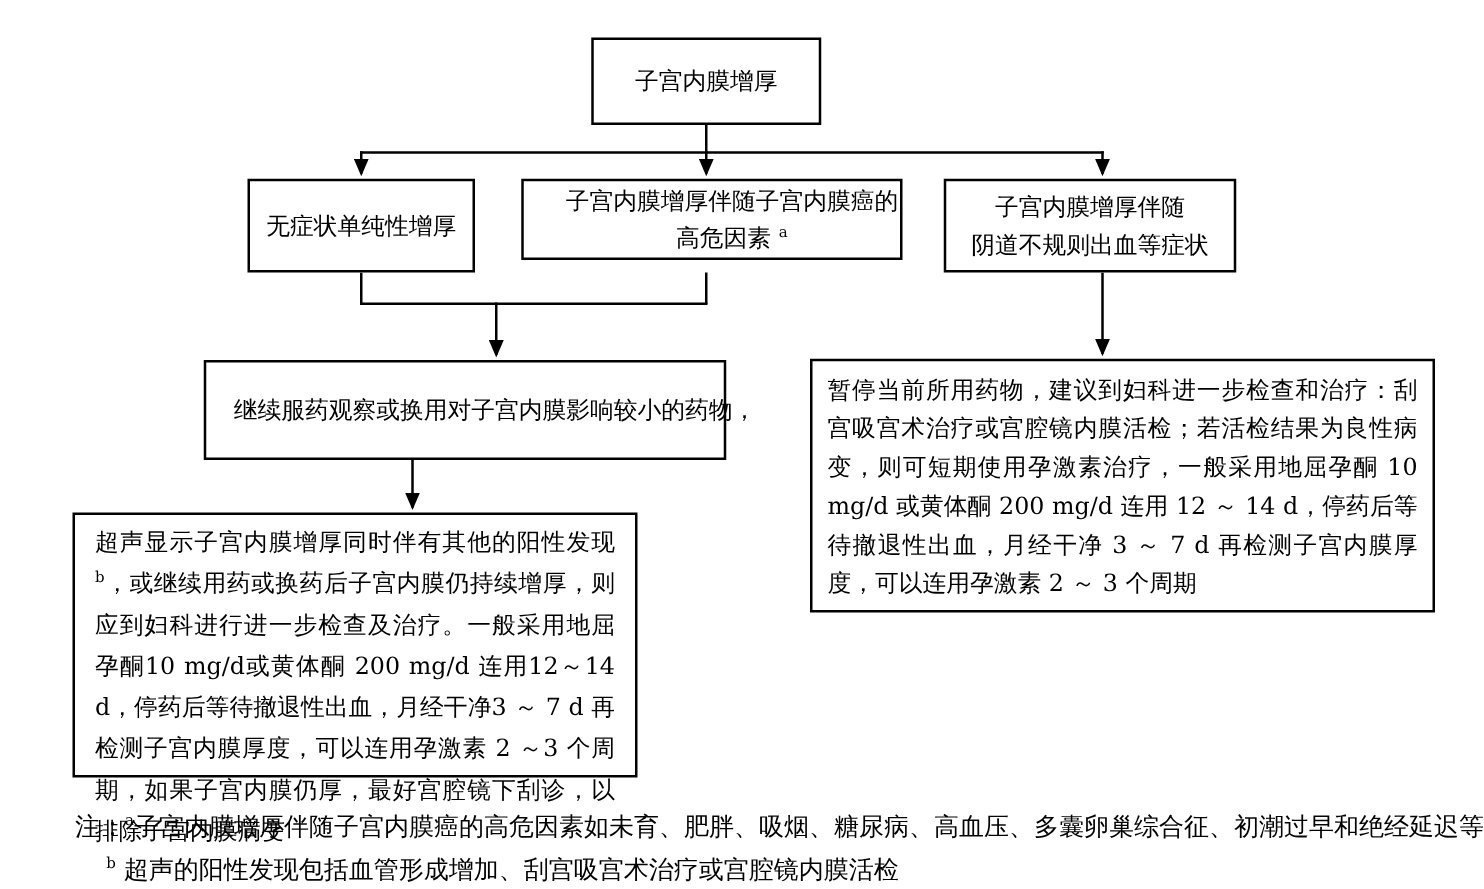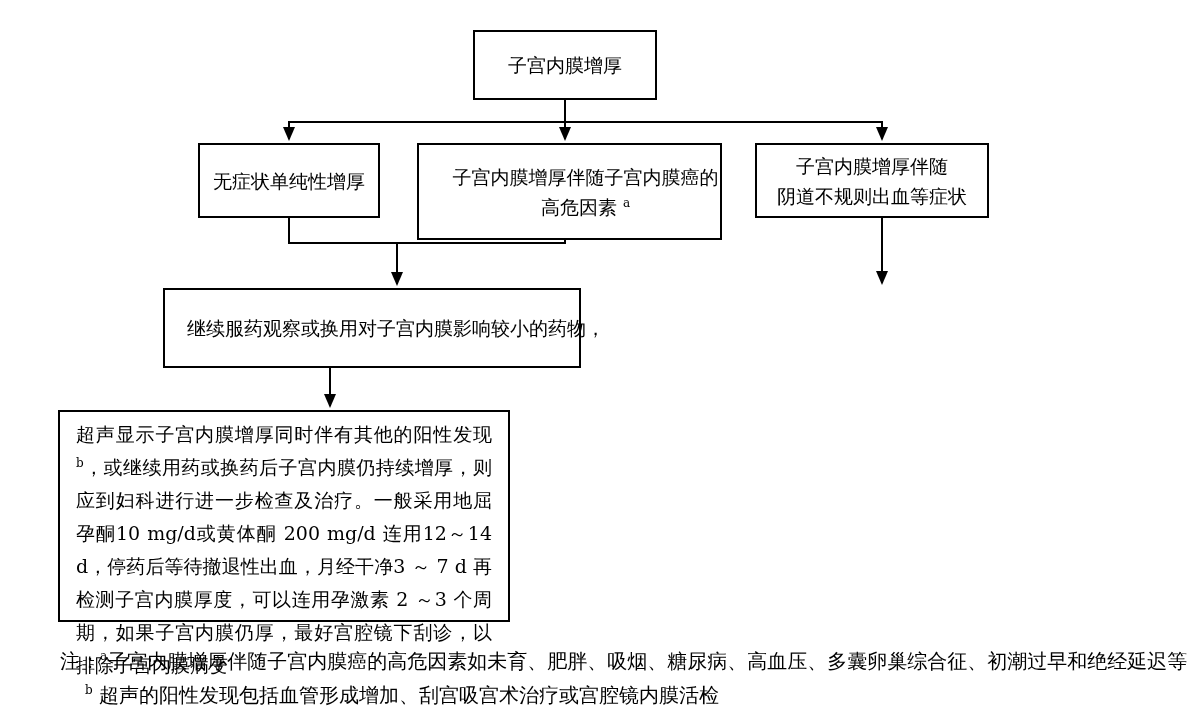--- a/index.html
+++ b/index.html
@@ -101,38 +101,41 @@
   </svg>
 
   <div class="box" style="left:473px; top:30px; width:184px; height:70px;">
     <div class="bline">子宫内膜增厚</div>
   </div>
 
   <div class="box" style="left:198px; top:143px; width:182px; height:75px;">
     <div class="bline">无症状单纯性增厚</div>
   </div>
 
-  <div class="box" style="left:417px; top:143px; width:305px; height:97px;padding-left:32px;">
+  <div class="box" style="left:417px; top:143px; width:305px; height:65px;padding-left:32px;">
     <div class="bline">子宫内膜增厚伴随子宫内膜癌的</div>
     <div class="bline"><span>高危因素</span>&nbsp;<sup>a</sup></div>
   </div>
 
   <div class="box" style="left:755px; top:143px; width:234px; height:75px;">
     <div class="bline">子宫内膜增厚伴随</div>
     <div class="bline">阴道不规则出血等症状</div>
   </div>
 
   <div class="box" id="followup-box" style="left:163px; top:288px; width:418px; height:80px; line-height:34px;">
     <div class="bline">继续服药观察或换用对子宫内膜影响较小的药物，</div>
   </div>
 
   <div class="box para" id="left-outcome-box" style="left:58px; top:410px; width:452px; height:212px; font-size:19px;">
     <p><span>超声显示子宫内膜增厚同时伴有其他的阳性发现</span><sup>b</sup><span>，或继续用药或换药后子宫内膜仍持续增厚，则应到妇科进行进一步检查及治疗。一般采用地屈孕酮10 mg/d或黄体酮 200 mg/d 连用12～14 d，停药后等待撤退性出血，月经干净3 ～ 7 d 再检测子宫内膜厚度，可以连用孕激素 2 ～3 个周期，如果子宫内膜仍厚，最好宫腔镜下刮诊，以排除子宫内膜病变</span></p>
   </div>
 
+  <div class="box para" id="right-outcome-box" style="left:648px; top:287px; width:500px; height:203px; font-size:19px;">
+    <p>暂停当前所用药物，建议到妇科进一步检查和治疗：刮宫吸宫术治疗或宫腔镜内膜活检；若活检结果为良性病变，则可短期使用孕激素治疗，一般采用地屈孕酮 10 mg/d 或黄体酮 200 mg/d 连用 12 ～ 14 d，停药后等待撤退性出血，月经干净 3 ～ 7 d 再检测子宫内膜厚度，可以连用孕激素 2 ～ 3 个周期</p>
+  </div>
 
   <div class="note" style="left:60px; top:648px;">
     <span>注：</span><sup>a</sup><span>子宫内膜增厚伴随子宫内膜癌的高危因素如未育、肥胖、吸烟、糖尿病、高血压、多囊卵巢综合征、初潮过早和绝经延迟等；</span>
   </div>
   <div class="note" style="left:85px; top:682px;">
     <sup>b</sup>&nbsp;<span>超声的阳性发现包括血管形成增加、刮宫吸宫术治疗或宫腔镜内膜活检</span>
   </div>
 
 </div>
 

